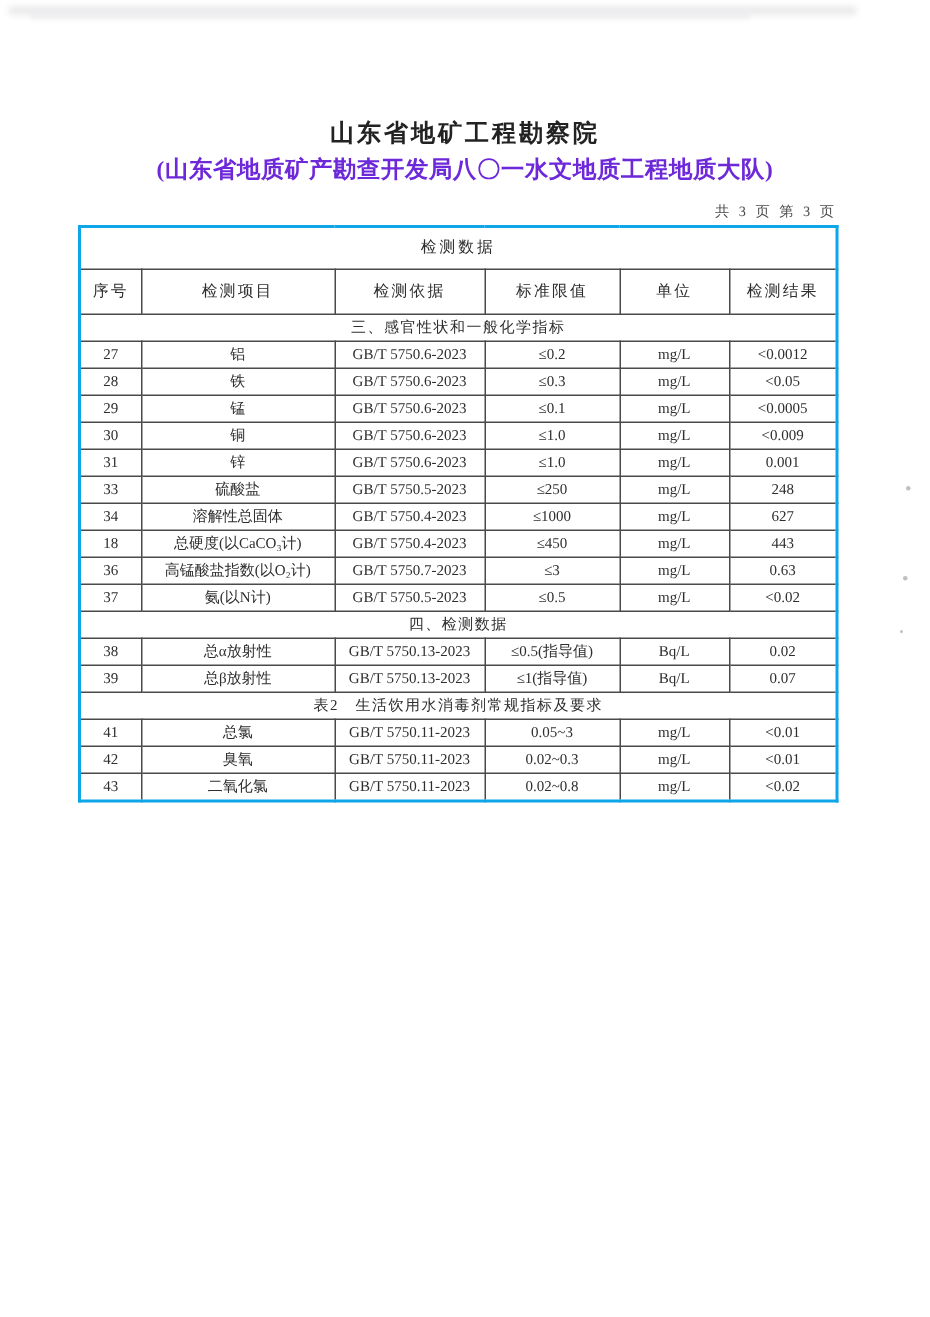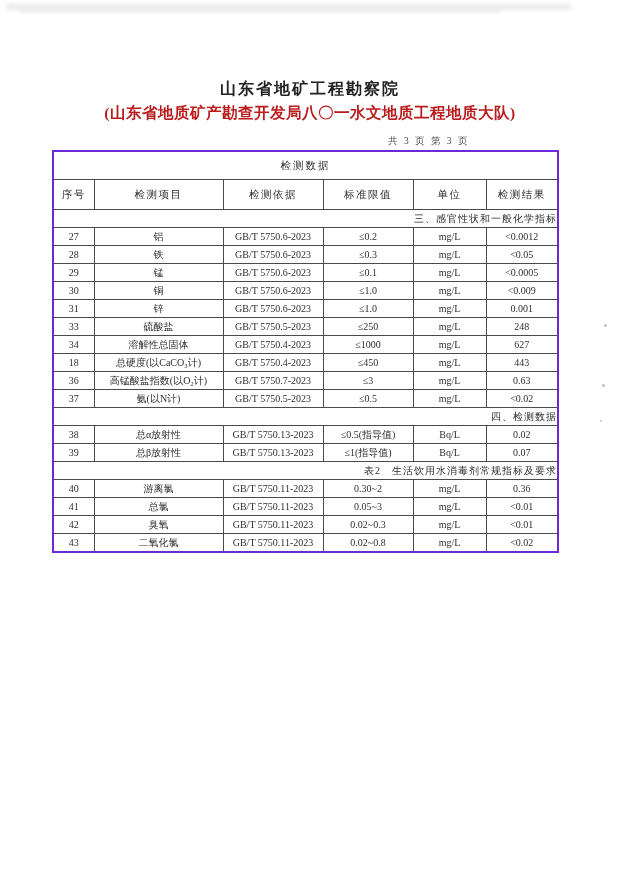--- a/index.html
+++ b/index.html
@@ -20,41 +20,41 @@
   .speck{position:absolute;background:rgba(140,140,145,0.55);border-radius:50%;}
   .speck.s1{left:604px;top:324px;width:3px;height:3px;}
   .speck.s2{left:602px;top:384px;width:3px;height:3px;}
   .speck.s3{left:600px;top:420px;width:2px;height:2px;}
   .doc-title{
     position:absolute;top:79px;left:0;width:100%;text-align:center;
     font-size:16px;font-weight:bold;letter-spacing:2px;color:#222;
   }
   .doc-subtitle{
     position:absolute;top:103px;left:0;width:100%;text-align:center;
-    font-size:15.5px;font-weight:bold;letter-spacing:0.5px;color:#b91c1c;
+    font-size:15.5px;font-weight:bold;letter-spacing:0.5px;color:#6d28d9;
   }
   .page-info{
-    position:absolute;top:135px;left:388px;width:157px;
+    position:absolute;top:135px;left:401px;width:157px;text-align:right;
     font-size:9.5px;letter-spacing:2px;color:#4a4a4a;font-family:Liberation Serif, serif;
   }
   table.report{
     position:absolute;top:150px;left:52px;width:505px;
     border-collapse:collapse;table-layout:fixed;
-    border:2px solid #6d28d9;
+    border:2px solid #0ea5e9;
   }
   table.report td,table.report th{
     border:1px solid #4a4a4a;
     font-size:10px;font-weight:normal;
     text-align:center;vertical-align:middle;
     padding:0;line-height:1.1;
     overflow:hidden;white-space:nowrap;
   }
   tr.caption-row td{height:27px;font-size:10.5px;letter-spacing:2px;}
   tr.header-row th{height:29px;font-size:10.5px;letter-spacing:1.5px;font-family:Liberation Serif, serif;}
-  tr.section-row td{height:17px;letter-spacing:1px;text-align:right;}
+  tr.section-row td{height:17px;letter-spacing:1px;}
   tr.data-row td{height:17px;}
 </style>
 </head>
 <body>
 
 <div class="scan-band"></div>
 <div class="scan-band2"></div>
 <div class="speck s1"></div>
 <div class="speck s2"></div>
 <div class="speck s3"></div>
@@ -185,28 +185,20 @@
         <td>总β放射性</td>
         <td>GB/T 5750.13-2023</td>
         <td>≤1(指导值)</td>
         <td>Bq/L</td>
         <td>0.07</td>
       </tr>
       <tr class="section-row">
         <td colspan="6">表2　生活饮用水消毒剂常规指标及要求</td>
       </tr>
       <tr class="data-row">
-        <td>40</td>
-        <td>游离氯</td>
-        <td>GB/T 5750.11-2023</td>
-        <td>0.30~2</td>
-        <td>mg/L</td>
-        <td>0.36</td>
-      </tr>
-      <tr class="data-row">
         <td>41</td>
         <td>总氯</td>
         <td>GB/T 5750.11-2023</td>
         <td>0.05~3</td>
         <td>mg/L</td>
         <td>&lt;0.01</td>
       </tr>
       <tr class="data-row">
         <td>42</td>
         <td>臭氧</td>

